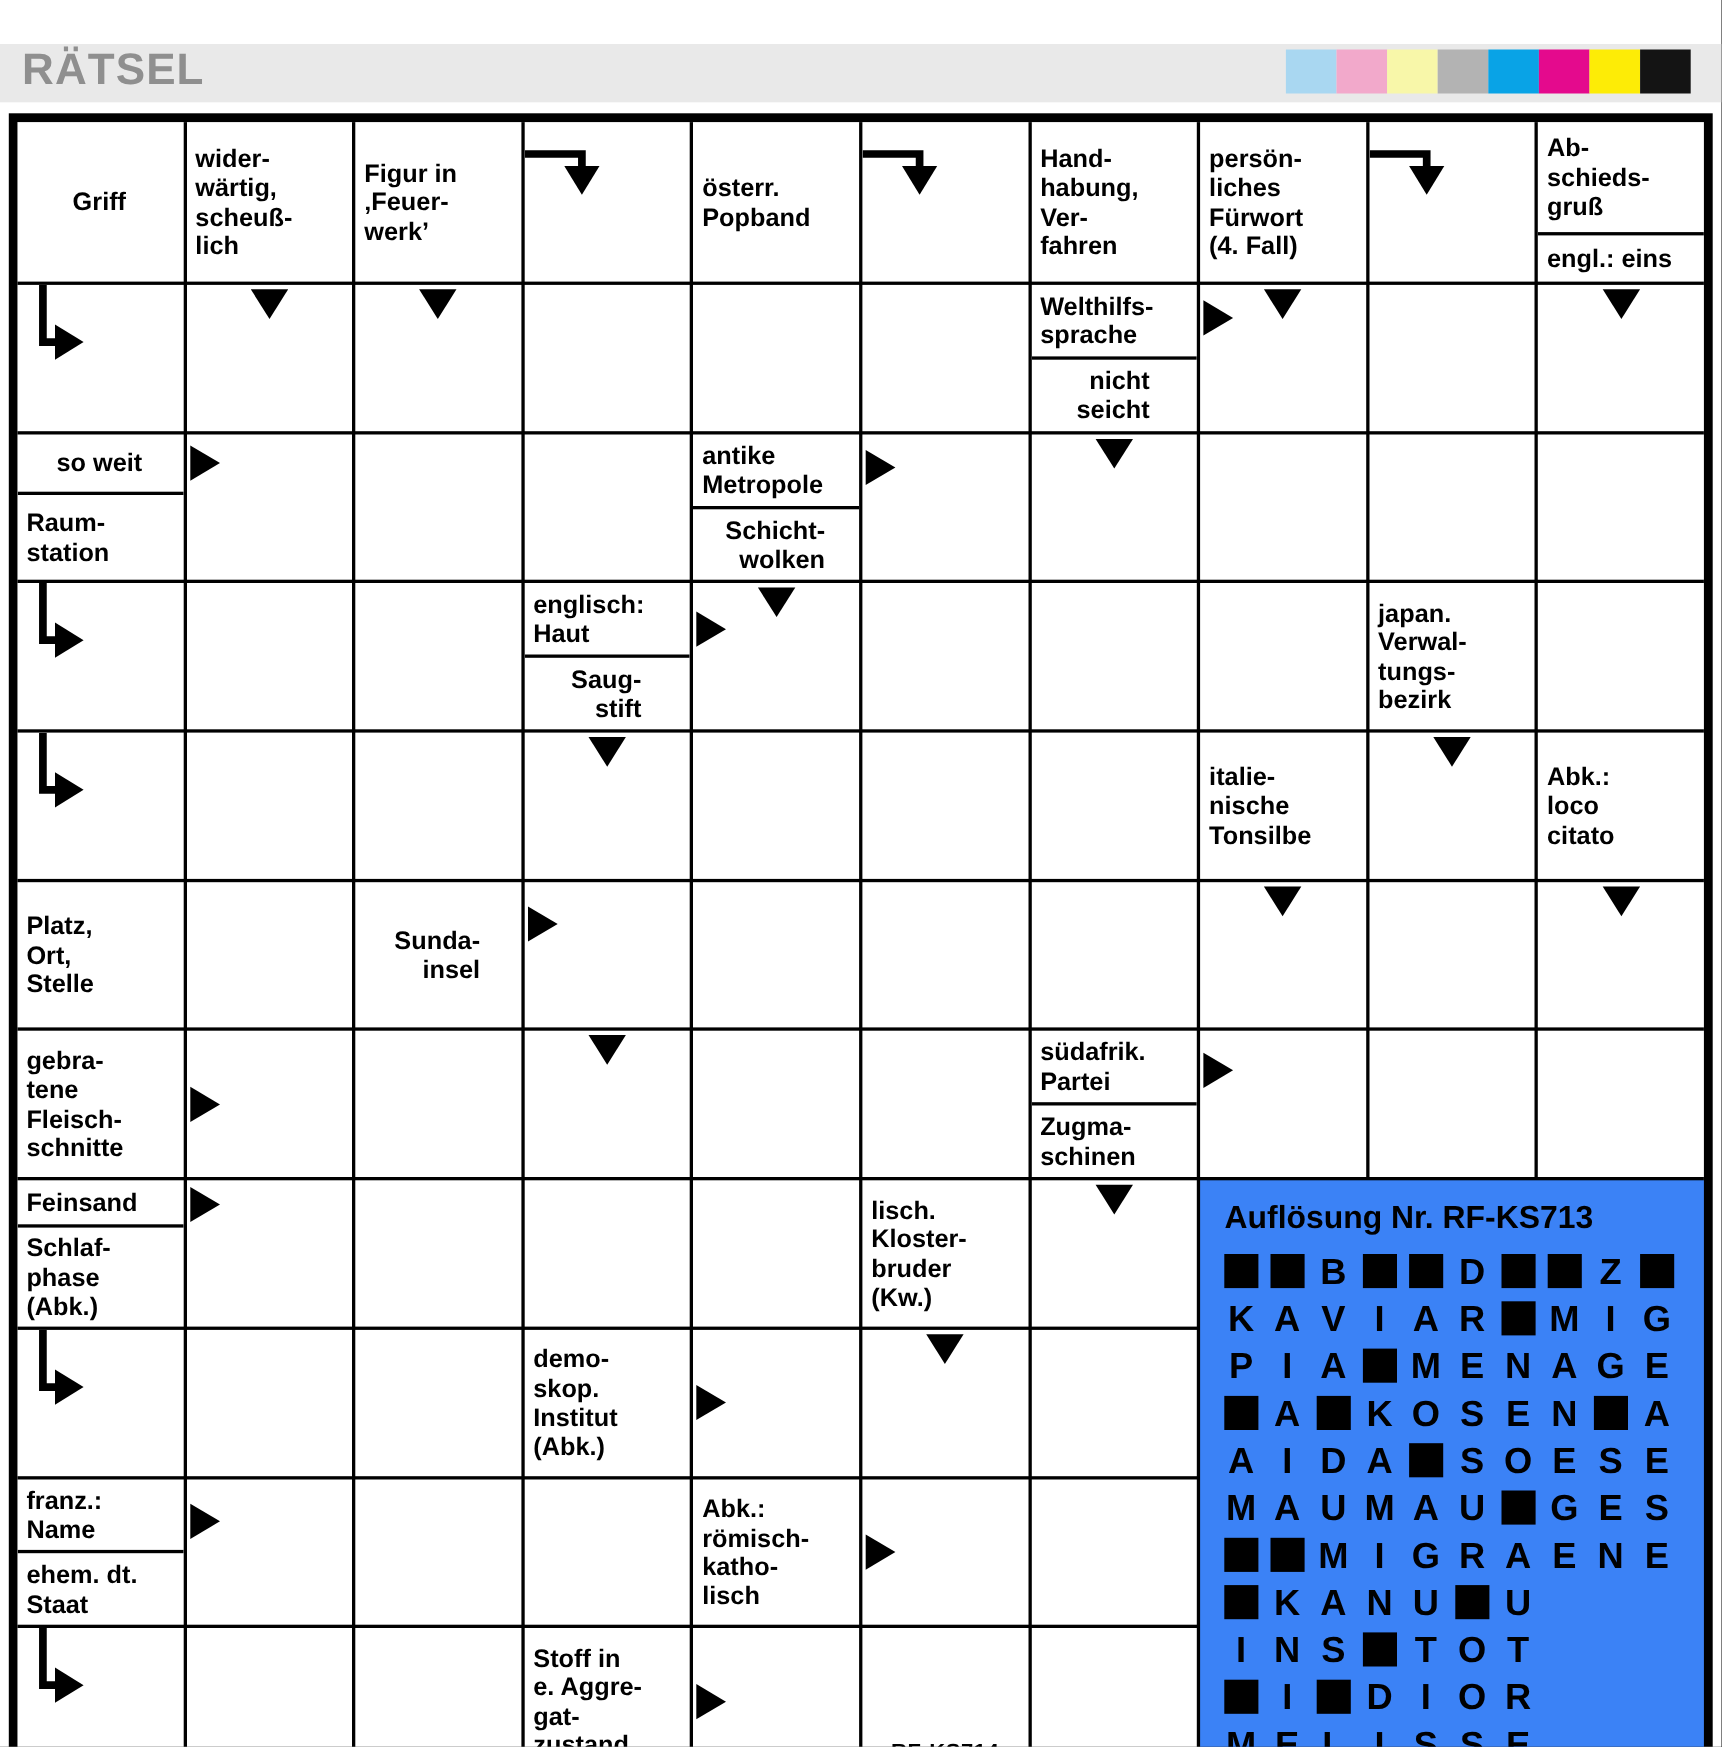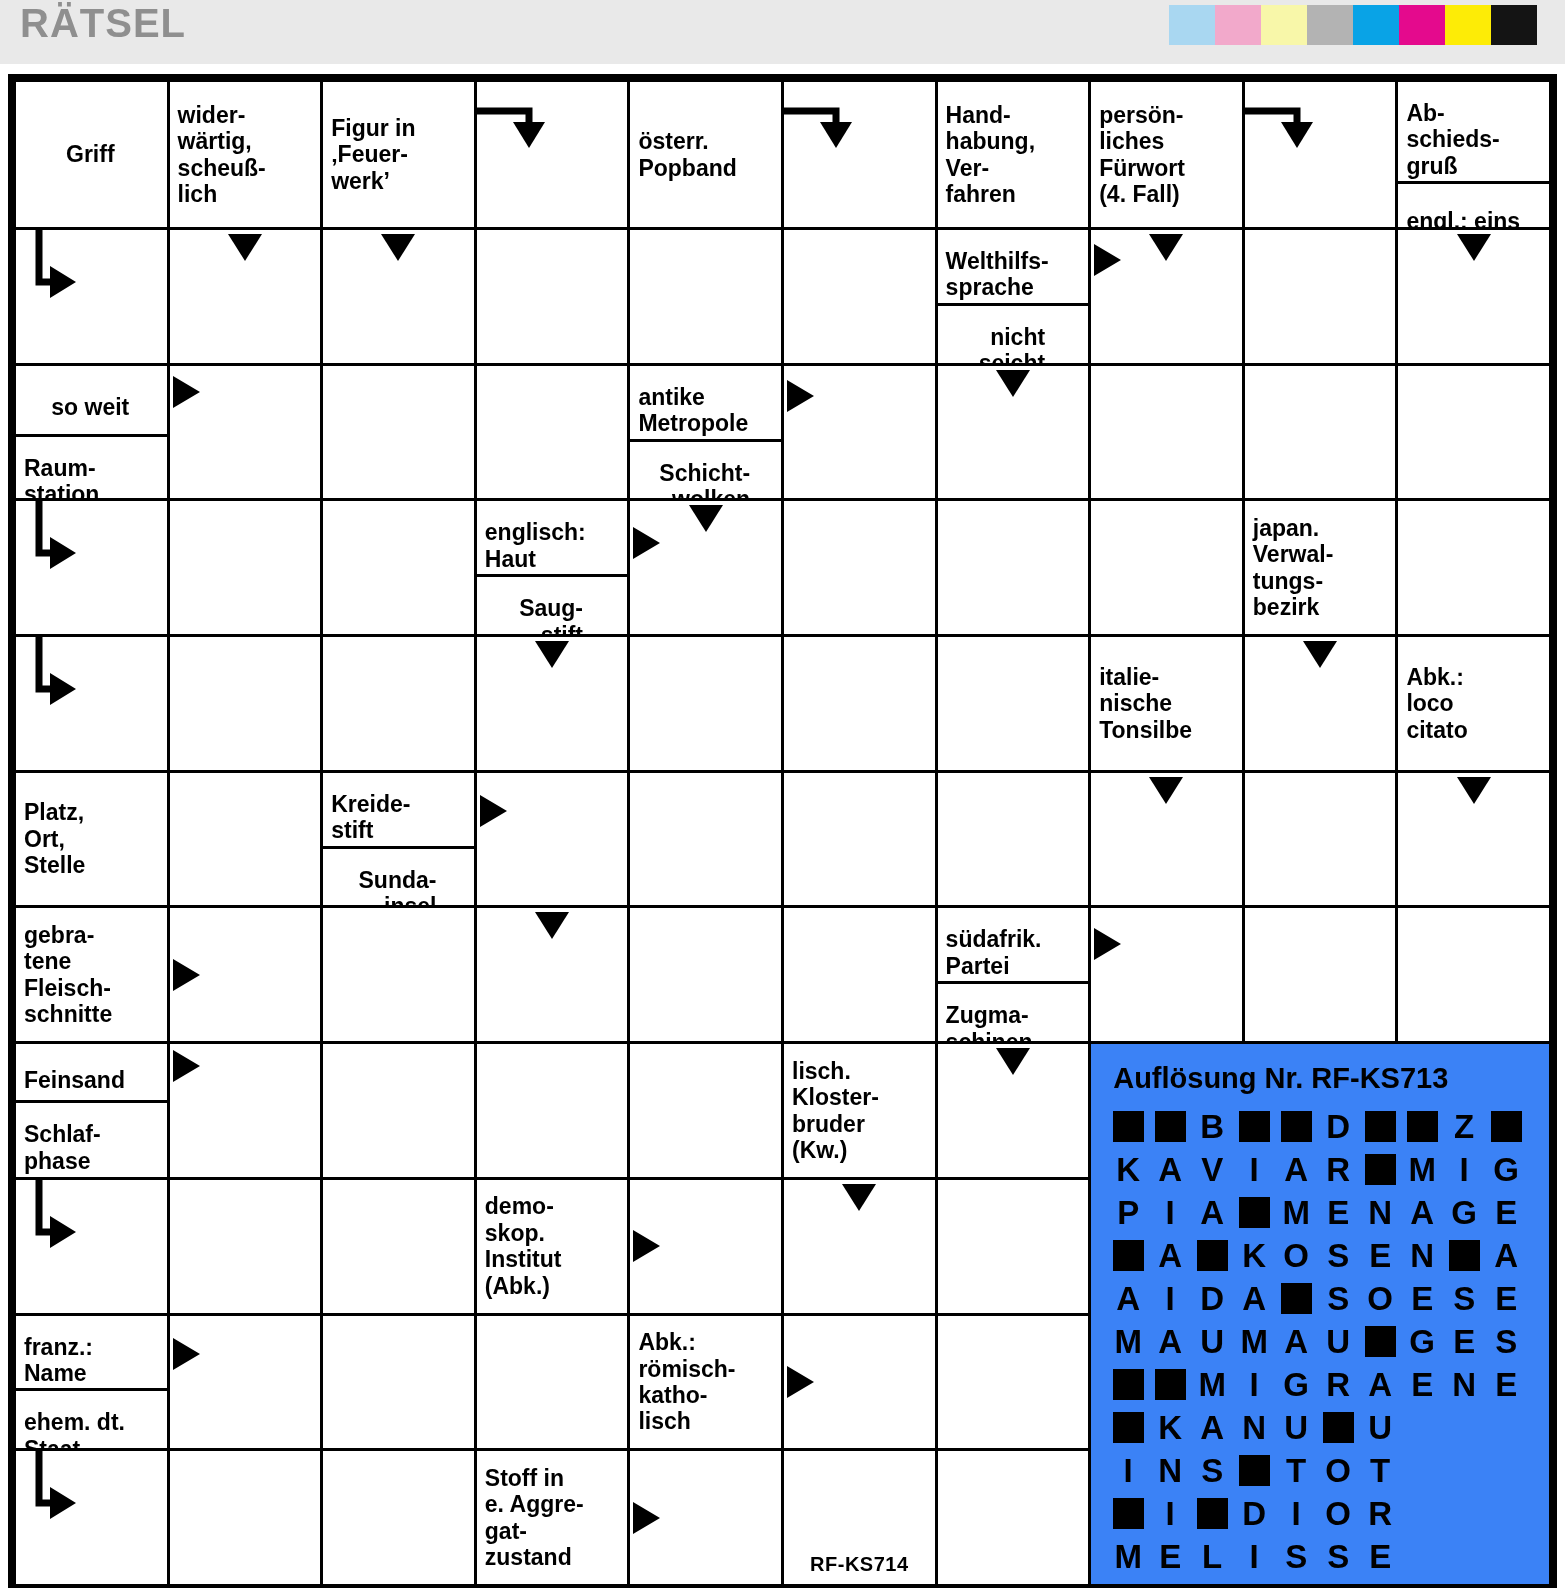--- a/index.html
+++ b/index.html
@@ -2,40 +2,40 @@
 <html><head>
 <meta charset="utf-8">
 <style>
   html,body{margin:0;padding:0;}
   body{
     width:1565px;height:1588px;background:#fff;
     font-family:"Liberation Sans", sans-serif;
     position:relative;overflow:hidden;
   }
   
-  .header{height:64px;background:#e9e9e9;position:relative;}
+  .header{height:53px;background:#e9e9e9;position:relative;margin-top:40px;}
   .page-title{position:absolute;left:20px;top:1px;font-size:40px;font-weight:bold;color:#8f8f8f;letter-spacing:1px;}
   .swatches{position:absolute;right:28px;top:5px;display:flex;height:40px;}
   .swatch{width:46px;height:40px;}
 
   
   .puzzle{margin:10px 8px 0;height:1518px;box-sizing:border-box;border:8px solid #000;background:#000;}
   .grid{display:grid;width:100%;height:100%;
     grid-template-columns:repeat(10,1fr);
     grid-template-rows:145px repeat(10,1fr);
     gap:3px;background:#000;}
   .cell{background:#fff;position:relative;overflow:hidden;}
 
   .clue,.part{
     font-weight:bold;font-size:23px;line-height:1.15;white-space:pre-line;
     display:flex;align-items:center;padding:2px 4px 2px 8px;color:#000;
   }
   .clue.center,.part.center{justify-content:center;text-align:right;padding-left:2px;}
   .split{display:flex;flex-direction:column;padding:0;}
-  .split .part{flex:1;border-bottom:3px solid #000;margin-top:16px;}
+  .split .part{flex:1;border-bottom:3px solid #000;}
   .split .part:last-child{border-bottom:none;border-radius:10px;}
 
   
   .arr-down{position:absolute;top:4px;left:50%;transform:translateX(-50%);
     width:0;height:0;border-left:17px solid transparent;border-right:17px solid transparent;border-top:27px solid #000;}
   .arr-right{position:absolute;left:3px;width:0;height:0;
     border-top:16px solid transparent;border-bottom:16px solid transparent;border-left:27px solid #000;}
   .bend-down{position:absolute;top:16px;left:0;line-height:0;}
   .bend-right{position:absolute;top:0;left:10px;line-height:0;}
 
@@ -217,22 +217,20 @@
       </div>
   <div class="cell clue">Abk.:
 loco
 citato</div>
 
   <div class="cell clue">Platz,
 Ort,
 Stelle</div>
   <div class="cell ans"></div>
   <div class="cell split">
-    <div class="part">Kreide-
-stift</div>
     <div class="part center">Sunda-
 insel</div>
   </div>
   <div class="cell ans">
         <span class="arr-right" style="top:22px"></span>
       </div>
   <div class="cell ans"></div>
   <div class="cell ans"></div>
   <div class="cell ans"></div>
   <div class="cell ans">

